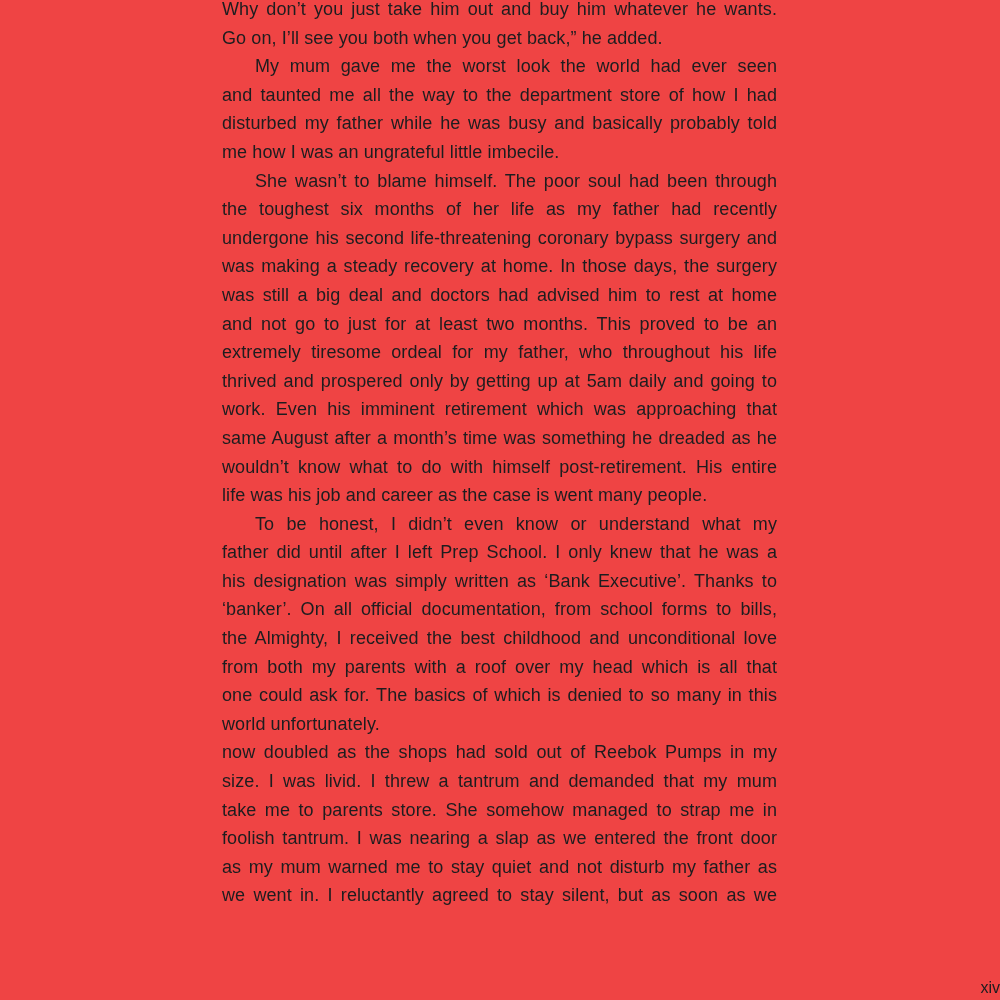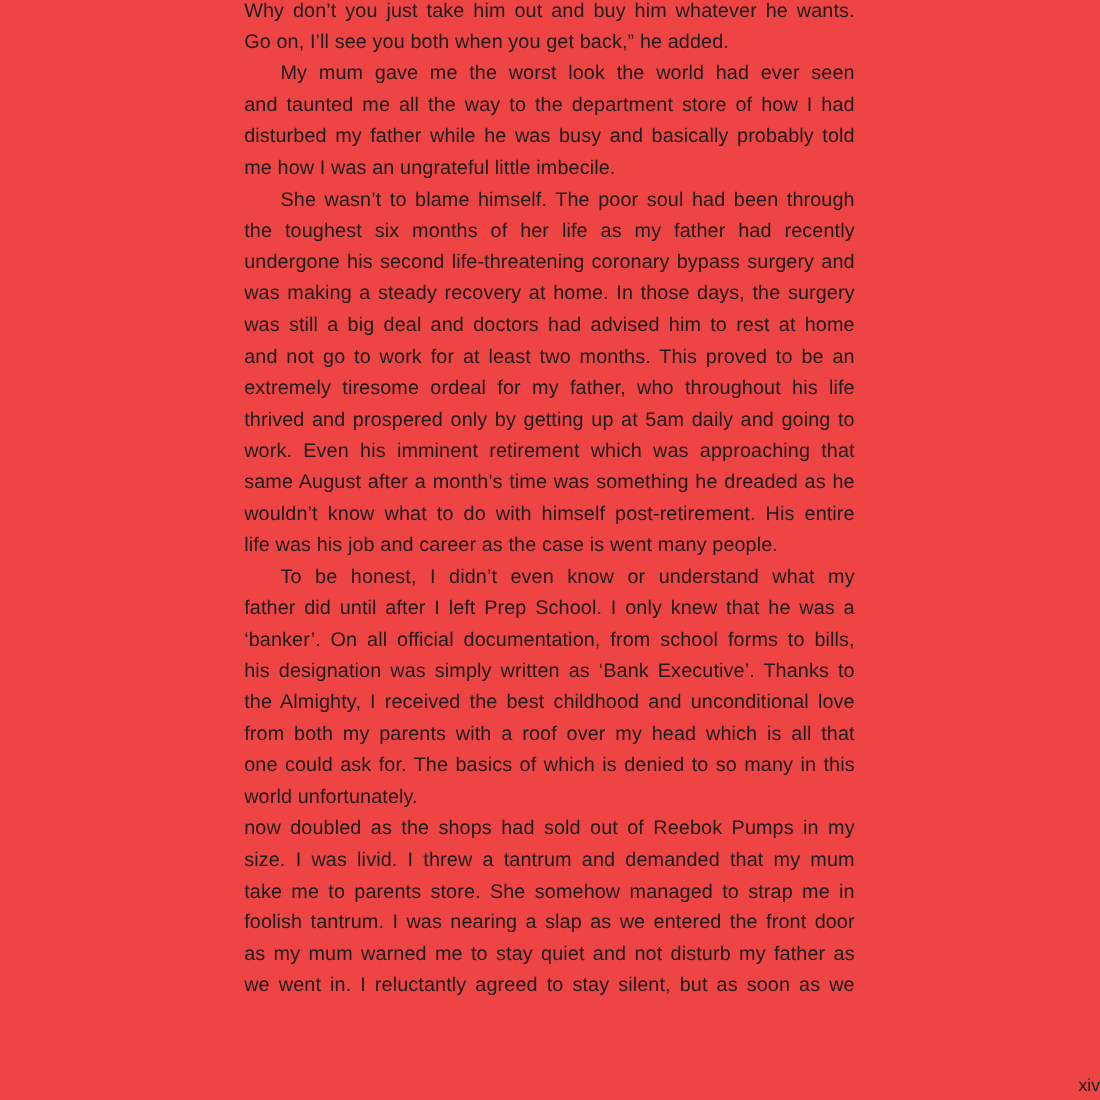--- a/index.html
+++ b/index.html
@@ -60,33 +60,33 @@
         <div class="line">and taunted me all the way to the department store of how I had</div>
         <div class="line">disturbed my father while he was busy and basically probably told</div>
         <div class="line para-end">me how I was an ungrateful little imbecile.</div>
       </div>
       <div>
         <div class="line indent">She wasn’t to blame himself. The poor soul had been through</div>
         <div class="line">the toughest six months of her life as my father had recently</div>
         <div class="line">undergone his second life-threatening coronary bypass surgery and</div>
         <div class="line">was making a steady recovery at home. In those days, the surgery</div>
         <div class="line">was still a big deal and doctors had advised him to rest at home</div>
-        <div class="line">and not go to work for at least two months. This proved to be an</div>
+        <div class="line">and not go to just for at least two months. This proved to be an</div>
         <div class="line">extremely tiresome ordeal for my father, who throughout his life</div>
         <div class="line">thrived and prospered only by getting up at 5am daily and going to</div>
         <div class="line">work. Even his imminent retirement which was approaching that</div>
         <div class="line">same August after a month’s time was something he dreaded as he</div>
         <div class="line">wouldn’t know what to do with himself post-retirement. His entire</div>
         <div class="line para-end">life was his job and career as the case is went many people.</div>
       </div>
       <div>
         <div class="line indent">To be honest, I didn’t even know or understand what my</div>
         <div class="line">father did until after I left Prep School. I only knew that he was a</div>
+        <div class="line">his designation was simply written as ‘Bank Executive’. Thanks to</div>
         <div class="line">‘banker’. On all official documentation, from school forms to bills,</div>
-        <div class="line">his designation was simply written as ‘Bank Executive’. Thanks to</div>
         <div class="line">the Almighty, I received the best childhood and unconditional love</div>
         <div class="line">from both my parents with a roof over my head which is all that</div>
         <div class="line">one could ask for. The basics of which is denied to so many in this</div>
         <div class="line para-end">world unfortunately.</div>
       </div>
       <div>
         <div class="line">now doubled as the shops had sold out of Reebok Pumps in my</div>
         <div class="line">size. I was livid. I threw a tantrum and demanded that my mum</div>
         <div class="line">take me to parents store. She somehow managed to strap me in</div>
         <div class="line">foolish tantrum. I was nearing a slap as we entered the front door</div>

